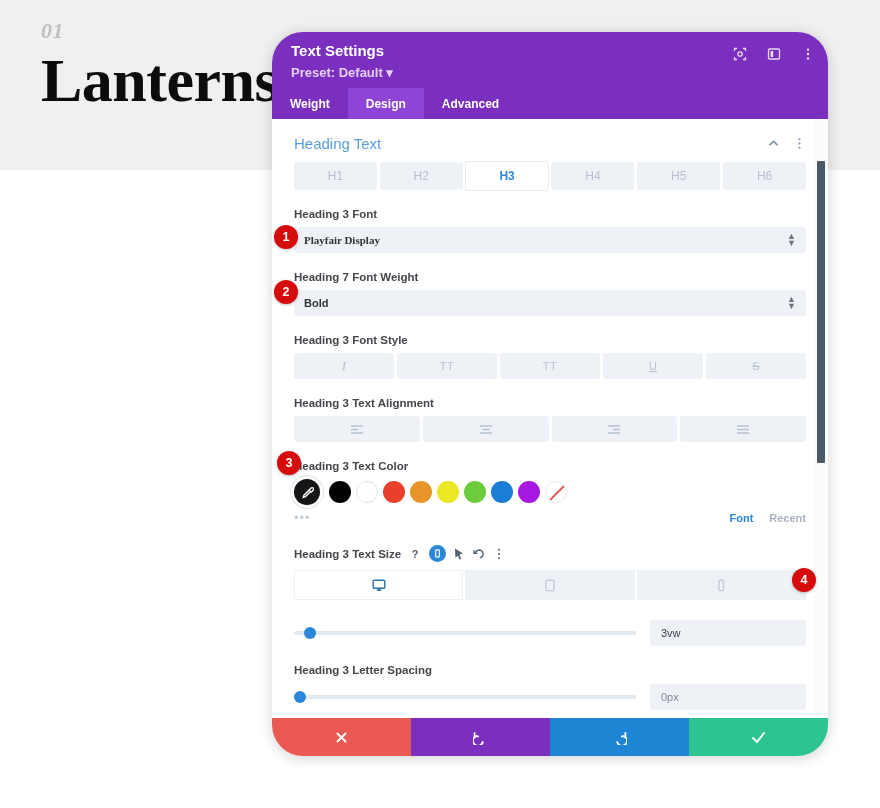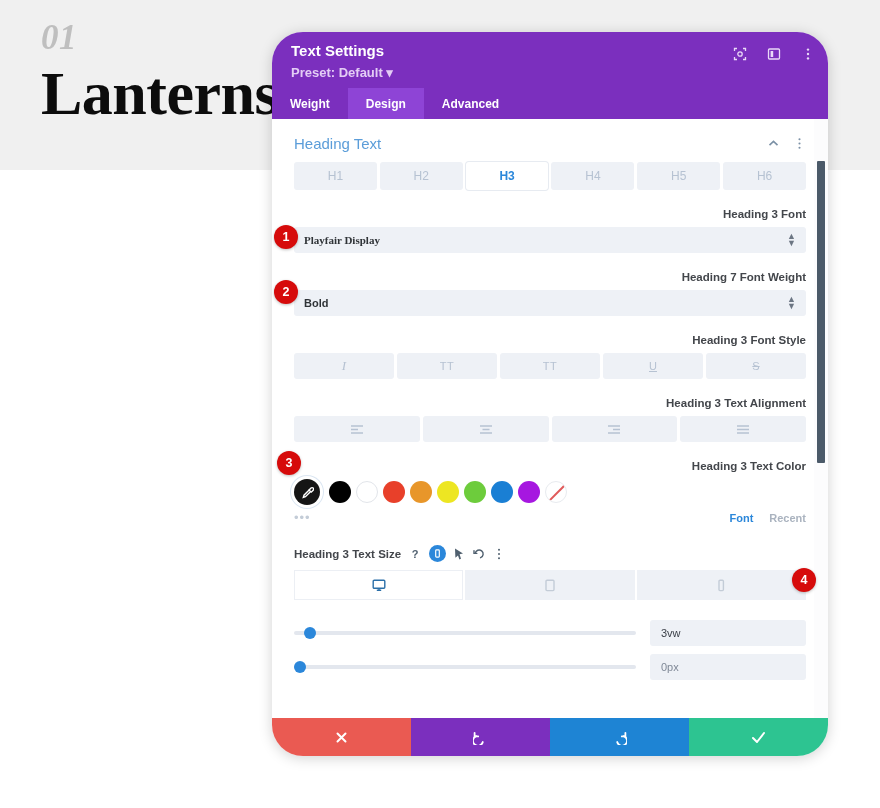--- a/index.html
+++ b/index.html
@@ -19,21 +19,21 @@
   .page-bg-bottom {
     position: absolute; left: 0; top: 170px; width: 880px; height: 638px;
     background: #ffffff;
   }
   .hero {
     position: absolute; left: 41px; top: 20px; width: 260px;
   }
   .hero-num {
     font-family: "Liberation Serif", serif;
     font-style: italic; font-weight: bold;
-    font-size: 35px; color: #bfbfbf; letter-spacing: .5px;
+    font-size: 22px; color: #bfbfbf; letter-spacing: .5px;
     line-height: 1;
   }
   .hero-title {
     font-family: "Liberation Serif", serif;
     font-weight: bold; font-size: 62px; color: #0c0c0c;
     line-height: 1.05; margin-top: 6px; letter-spacing: -0.5px;
   }
 
   
   .modal {
@@ -101,21 +101,20 @@
   .seg {
     flex: 1; height: 28px; background: #eef1f6; border-radius: 3px;
     display: flex; align-items: center; justify-content: center;
     color: #b6c2d2; font-size: 12px; cursor: pointer;
   }
   .seg.active { background: #ffffff; color: #2b87da; font-weight: bold; box-shadow: 0 0 0 1px #e7ebf1; }
 
   .field-label {
     font-size: 11.5px; color: #43464b; font-weight: bold;
     margin: 18px 0 7px 0;
-    text-align: right;
   }
 
   .select-box {
     height: 26px; background: #eef1f6; border-radius: 3px;
     display: flex; align-items: center; justify-content: space-between;
     padding: 0 10px; cursor: pointer;
   }
   .select-val { font-size: 11px; color: #2f3337; }
   .select-val.serif { font-family: "Liberation Serif", serif; font-weight: bold; }
   .select-val.bold { font-weight: bold; }
@@ -428,20 +427,21 @@
         </div>
 
         <div class="slider-row">
           <div class="slider" style="flex:1">
             <div class="track"></div>
             <div class="knob" id="knob-size" style="left: 9.9px;"></div>
           </div>
           <div class="val-box filled">3vw</div>
         </div>
 
+        <div class="field-label">Heading 3 Letter Spacing</div>
         <div class="slider-row" style="margin-top:8px">
           <div class="slider" style="flex:1">
             <div class="track"></div>
             <div class="knob" id="knob-letter" style="left: 0px;"></div>
           </div>
           <div class="val-box">0px</div>
         </div>
 
       </div>
     </div>

